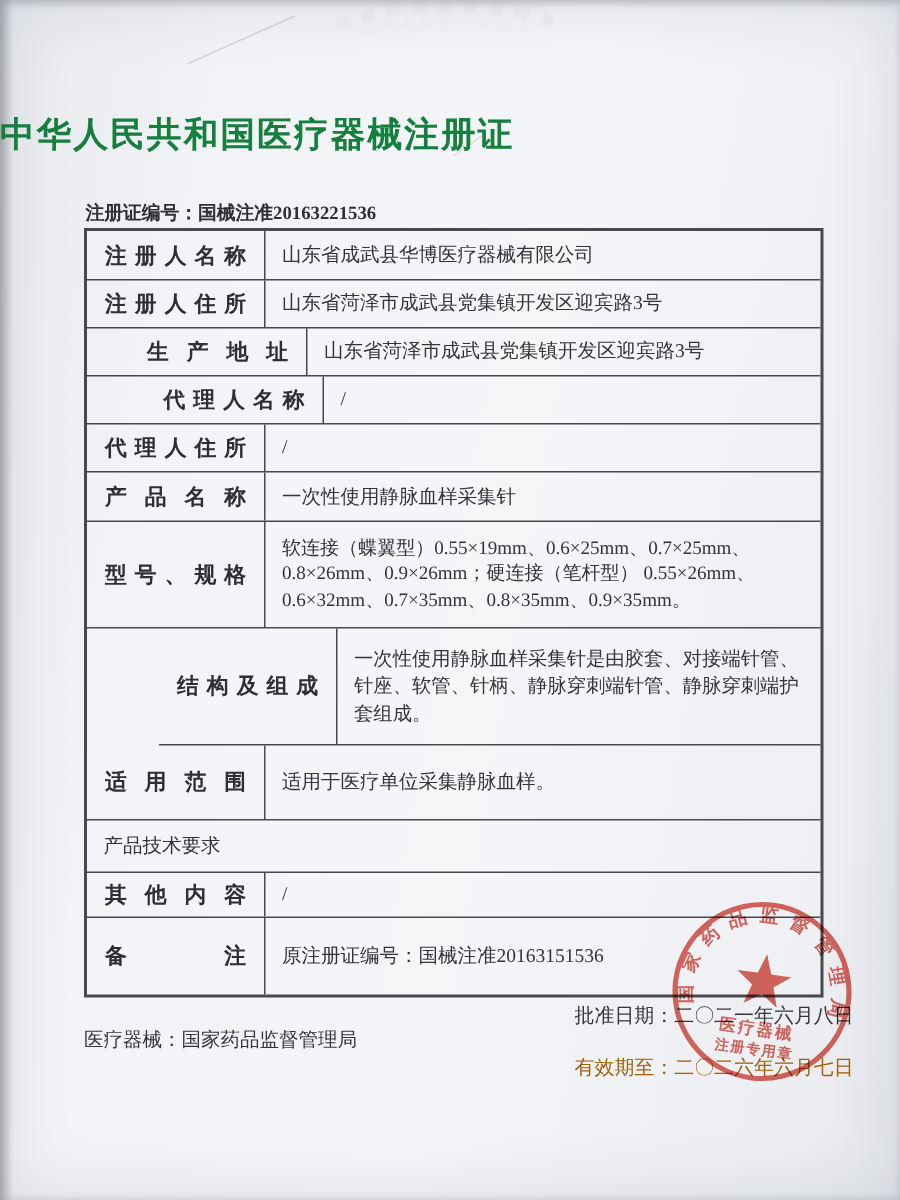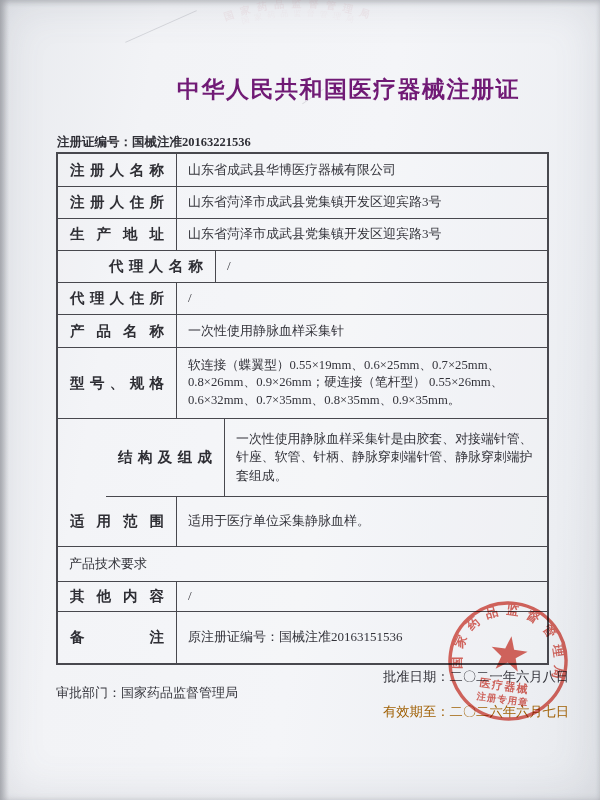--- a/index.html
+++ b/index.html
@@ -24,39 +24,39 @@
   .scratch.s1{left:122px;top:26px;width:78px;transform:rotate(-24deg);}
   .scratch.s2{left:300px;top:96px;width:26px;transform:rotate(-35deg);border-top-color:rgba(130,132,142,.22);}
 
   .faint-stamp{
     position:absolute;left:166px;top:0px;width:268px;height:48px;
     opacity:.55;filter:blur(.6px);pointer-events:none;
   }
 
   .title{
     position:absolute;left:0;top:74px;width:520px;
-    text-align:right;font-size:23px;font-weight:bold;
-    letter-spacing:1.5px;color:#701a75;margin:0;
+    text-align:left;font-size:23px;font-weight:bold;
+    letter-spacing:1.5px;color:#15803d;margin:0;
   }
   .regline{
     position:absolute;left:57px;top:134px;
     font-size:12.5px;font-weight:bold;color:#2f2f36;
     border-bottom:1px solid #46464c;padding-bottom:1px;
   }
 
   .cert-table{
     position:absolute;left:56px;top:152px;width:489px;
     border:2px solid #48484e;
     background:rgba(255,255,255,.12);
   }
   .t-row{display:flex;border-bottom:1px solid #48484e;}
   .t-row:last-child{border-bottom:none;justify-content:space-between;}
   .t-row:nth-child(1){height:32px;}
   .t-row:nth-child(2){height:31px;}
-  .t-row:nth-child(3){height:31px;}
+  .t-row:nth-child(3){height:31px;padding-left:28px;}
   .t-row:nth-child(4){height:31px;padding-left:39px;}
   .t-row:nth-child(5){height:31px;}
   .t-row:nth-child(6){height:32px;}
   .t-row:nth-child(7){height:70px;}
   .t-row:nth-child(8){height:77px;margin-left:48px;}
   .t-row:nth-child(9){height:49px;}
   .t-row:nth-child(10){height:34px;}
   .t-row:nth-child(11){height:29px;}
   .t-row:nth-child(12){height:51px;}
   .t-label{
@@ -216,21 +216,21 @@
   <div class="t-row">
     <div class="t-label">
         <span class="lbl">备注</span>
       </div>
     <div class="t-value">
         <span>原注册证编号：国械注准20163151536</span>
       </div>
   </div>
 </div>
 
-<div class="footer-left"><span>审批部门：</span><span>国家药品监督管理局</span></div>
+<div class="footer-left"><span>医疗器械：</span><span>国家药品监督管理局</span></div>
 
 <div class="footer-date1"><span>批准日期：</span><span>二〇二一年六月八日</span></div>
 
 <div class="footer-date2"><span>有效期至：</span><span>二〇二六年六月七日</span></div>
 
 <svg class="seal" viewBox="0 0 140 140">
   <defs>
     <path id="sealArc" d="M 28.5 92.1 A 47 47 0 1 1 111.5 92.1" fill="none"></path>
   </defs>
   <g transform="rotate(8 70 70)" fill="#d5463b">

